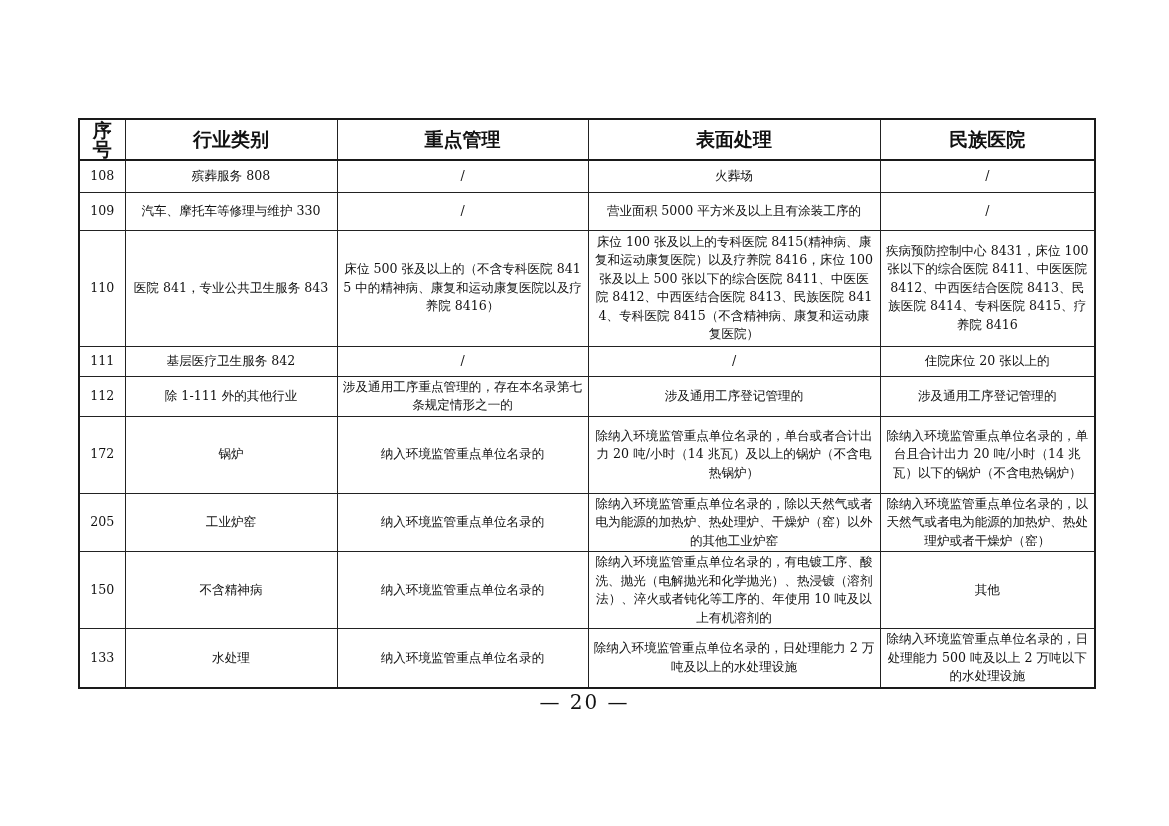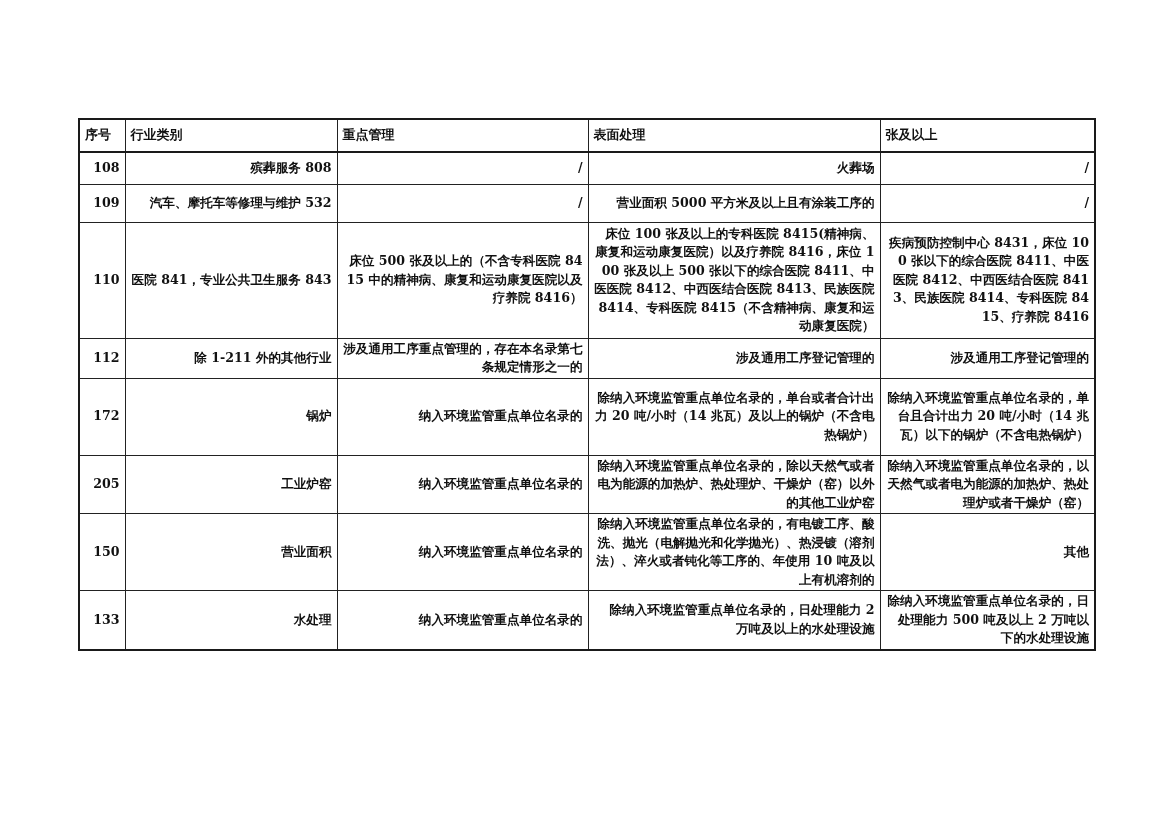--- a/index.html
+++ b/index.html
@@ -6,25 +6,25 @@
   body { width: 1169px; height: 826px; position: relative; overflow: hidden;
          font-family: "DejaVu Serif", "Liberation Serif", serif; color: #111; }
   .page { position: absolute; left: 0; top: 0; width: 1169px; height: 826px; }
   table.grid {
     position: absolute; left: 78px; top: 118px; width: 1016px;
     border-collapse: collapse; table-layout: fixed;
     border: 2px solid #1a1a1a;
   }
   table.grid td, table.grid th {
     border: 1px solid #222; padding: 1px 5px; font-size: 12.6px; line-height: 18.5px;
-    vertical-align: middle; text-align: right; word-break: break-all;
-    font-weight: bold;
+    vertical-align: middle; text-align: center; word-break: break-all;
+    font-weight: normal;
   }
   table.grid th { font-family: "DejaVu Sans", "Liberation Sans", sans-serif; font-weight: bold;
-                  text-align: left; font-size: 13px; height: 29px; }
+                  text-align: center; font-size: 19px; height: 29px; }
   table.grid thead tr { border-bottom: 2px solid #1a1a1a; }
   td.num { text-align: center; }
   td.c { text-align: center; }
   col.c0 { width: 46px; } col.c1 { width: 212px; } col.c2 { width: 251px; }
   col.c3 { width: 292px; } col.c4 { width: 215px; }
   .footer { position: absolute; left: 0; width: 1169px; top: 690px; text-align: center;
             font-size: 20px; letter-spacing: 2px; }
 </style>
 </head>
 <body>
@@ -37,76 +37,84 @@
         <col class="c2">
         <col class="c3">
         <col class="c4">
       </colgroup>
     <thead>
       <tr>
         <th>序号</th>
         <th>行业类别</th>
         <th>重点管理</th>
         <th>表面处理</th>
-        <th>张及以上</th>
+        <th>民族医院</th>
       </tr>
     </thead>
     <tbody>
       <tr style="height:32px">
         <td class="num">108</td>
         <td>殡葬服务 808</td>
         <td class="c">/</td>
         <td>火葬场</td>
         <td class="c">/</td>
       </tr>
       <tr style="height:38px">
         <td class="num">109</td>
-        <td>汽车、摩托车等修理与维护 532</td>
+        <td>汽车、摩托车等修理与维护 330</td>
         <td class="c">/</td>
         <td>营业面积 5000 平方米及以上且有涂装工序的</td>
         <td class="c">/</td>
       </tr>
       <tr style="height:116px">
         <td class="num">110</td>
         <td>医院 841，专业公共卫生服务 843</td>
         <td>床位 500 张及以上的（不含专科医院 8415 中的精神病、康复和运动康复医院以及疗养院 8416）</td>
         <td>床位 100 张及以上的专科医院 8415(精神病、康复和运动康复医院）以及疗养院 8416，床位 100 张及以上 500 张以下的综合医院 8411、中医医院 8412、中西医结合医院 8413、民族医院 8414、专科医院 8415（不含精神病、康复和运动康复医院）</td>
         <td>疾病预防控制中心 8431，床位 100 张以下的综合医院 8411、中医医院 8412、中西医结合医院 8413、民族医院 8414、专科医院 8415、疗养院 8416</td>
       </tr>
+      <tr style="height:30px">
+        <td class="num">111</td>
+        <td>基层医疗卫生服务 842</td>
+        <td class="c">/</td>
+        <td class="c">/</td>
+        <td>住院床位 20 张以上的</td>
+      </tr>
       <tr style="height:39px">
         <td class="num">112</td>
-        <td>除 1-211 外的其他行业</td>
+        <td>除 1-111 外的其他行业</td>
         <td>涉及通用工序重点管理的，存在本名录第七条规定情形之一的</td>
         <td>涉及通用工序登记管理的</td>
         <td>涉及通用工序登记管理的</td>
       </tr>
       <tr style="height:77px">
         <td class="num">172</td>
         <td>锅炉</td>
         <td>纳入环境监管重点单位名录的</td>
         <td>除纳入环境监管重点单位名录的，单台或者合计出力 20 吨/小时（14 兆瓦）及以上的锅炉（不含电热锅炉）</td>
         <td>除纳入环境监管重点单位名录的，单台且合计出力 20 吨/小时（14 兆瓦）以下的锅炉（不含电热锅炉）</td>
       </tr>
       <tr style="height:58px">
         <td class="num">205</td>
         <td>工业炉窑</td>
         <td>纳入环境监管重点单位名录的</td>
         <td>除纳入环境监管重点单位名录的，除以天然气或者电为能源的加热炉、热处理炉、干燥炉（窑）以外的其他工业炉窑</td>
         <td>除纳入环境监管重点单位名录的，以天然气或者电为能源的加热炉、热处理炉或者干燥炉（窑）</td>
       </tr>
       <tr style="height:76px">
         <td class="num">150</td>
-        <td>营业面积</td>
+        <td>不含精神病</td>
         <td>纳入环境监管重点单位名录的</td>
         <td>除纳入环境监管重点单位名录的，有电镀工序、酸洗、抛光（电解抛光和化学抛光）、热浸镀（溶剂法）、淬火或者钝化等工序的、年使用 10 吨及以上有机溶剂的</td>
         <td class="c">其他</td>
       </tr>
       <tr style="height:58px">
         <td class="num">133</td>
         <td>水处理</td>
         <td>纳入环境监管重点单位名录的</td>
         <td>除纳入环境监管重点单位名录的，日处理能力 2 万吨及以上的水处理设施</td>
         <td>除纳入环境监管重点单位名录的，日处理能力 500 吨及以上 2 万吨以下的水处理设施</td>
       </tr>
     </tbody>
   </table>
 
+  <div class="footer">— 20 —</div>
 </div>
 
 </body></html>

